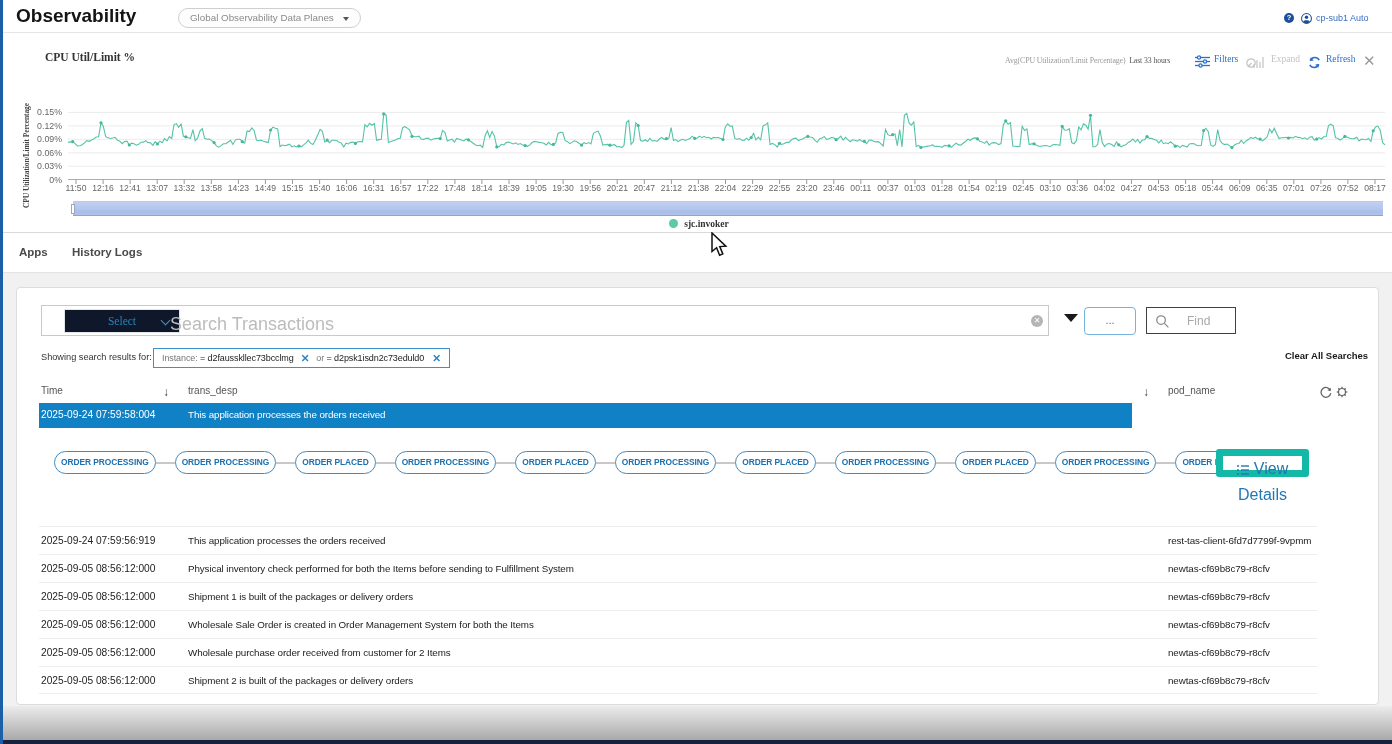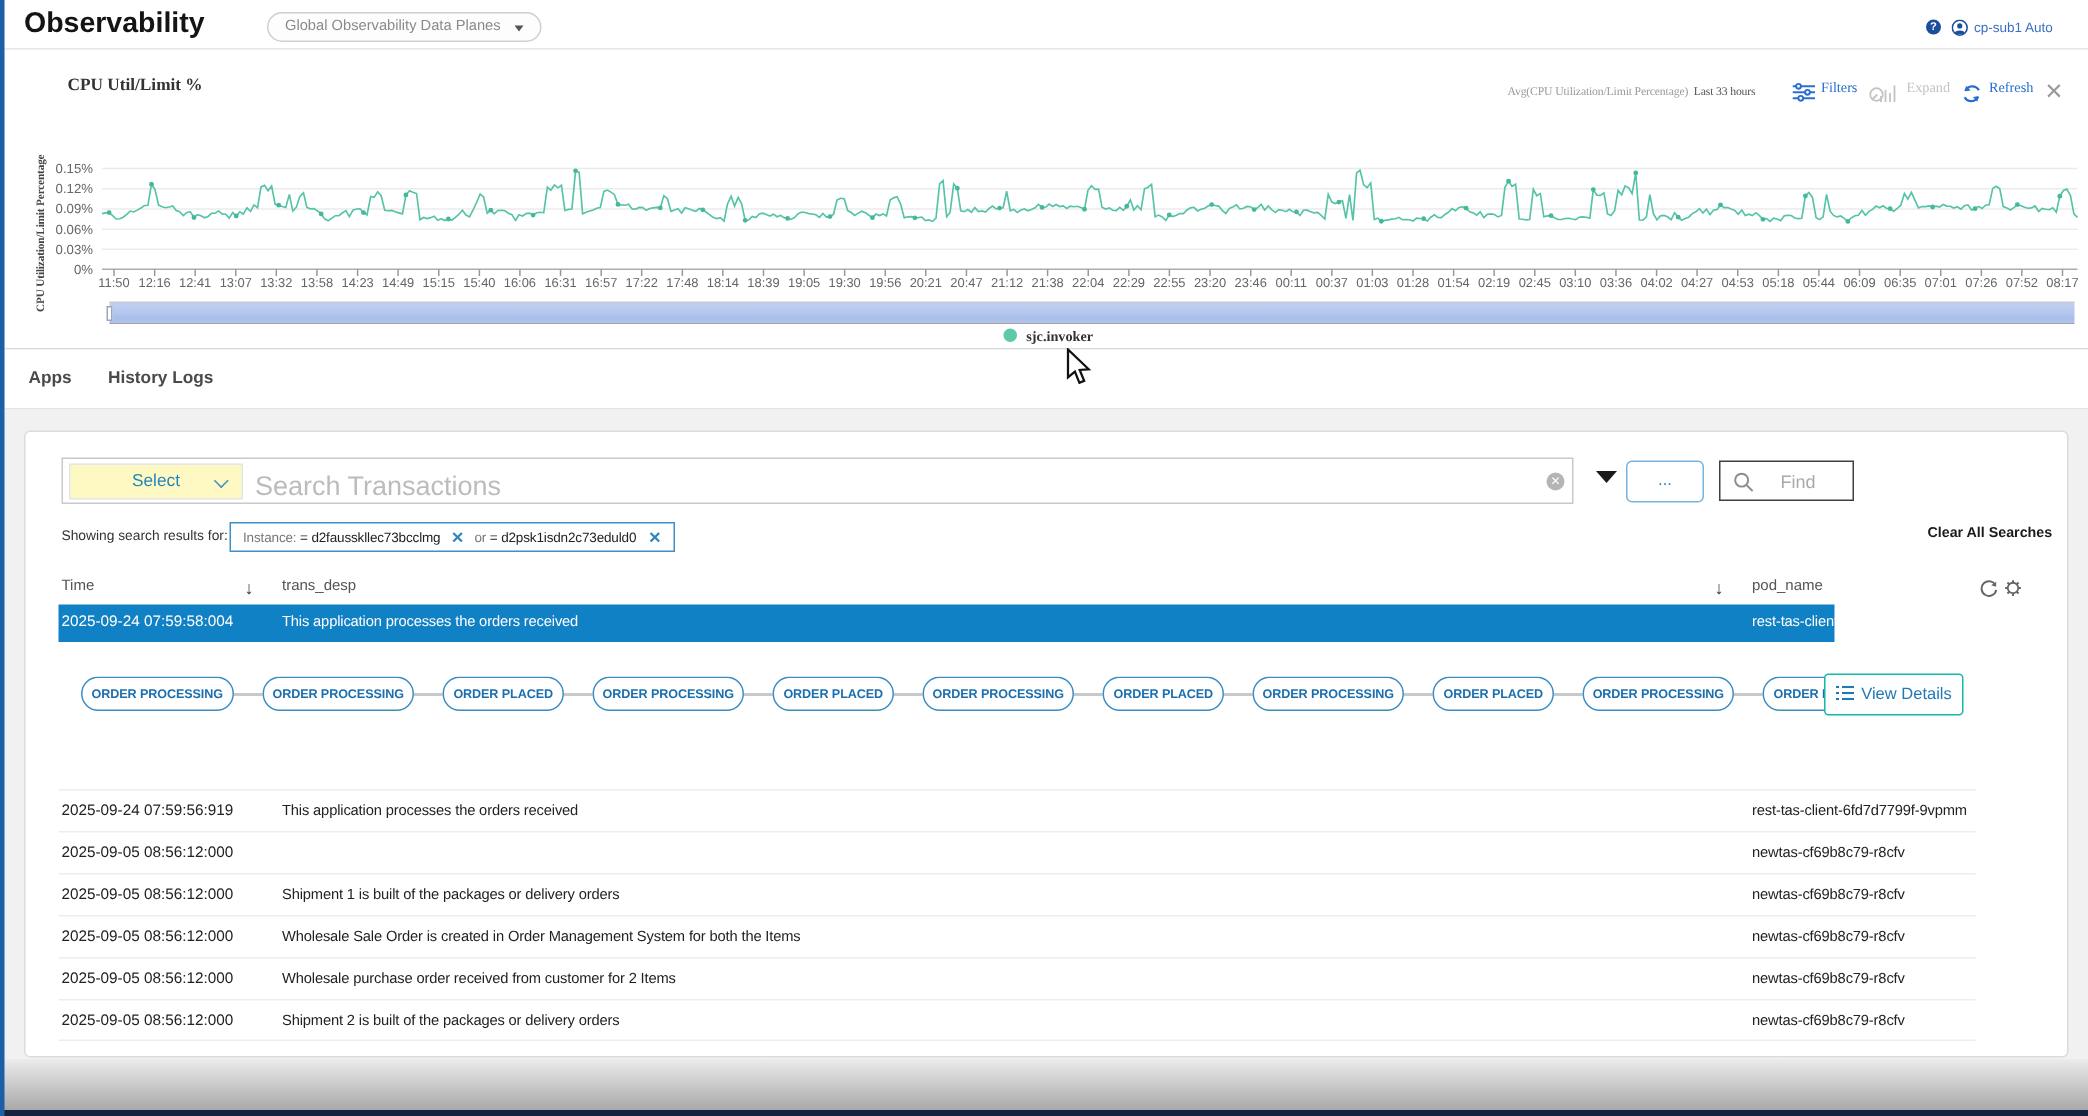--- a/index.html
+++ b/index.html
@@ -23,44 +23,44 @@
 .bhandle { position:absolute; left:-2px; top:2px; width:4px; height:10px; background:#fff; border:1px solid #9aa8c0; }
 .legend { position:absolute; left:0; top:186px; width:1392px; text-align:center; font-size:9.5px; font-weight:bold; color:#333; }
 .ldot { display:inline-block; width:9px; height:9px; border-radius:50%; background:#5ec8ab; vertical-align:-1px; margin-right:6px; }
 
 .tabbar { position:absolute; left:3px; top:233px; width:1389px; height:40px; background:#fff; border-bottom:1px solid #e3e3e3; z-index:3; }
 .tab { position:absolute; top:0; height:40px; line-height:39px; font-size:11.5px; font-weight:bold; color:#4a4a4a; }
 .tab.active { color:#2a70d3; border-bottom:3px solid #2a70d3; padding:0 10px; }
 
 .panel { position:absolute; left:16px; top:287px; width:1363px; height:418px; background:#fff; border:1px solid #dcdcdc; border-radius:4px; z-index:2; }
 .searchbox { position:absolute; left:24px; top:17px; width:1008px; height:31px; border:1px solid #c9c9c9; background:#fff; }
-.selbox { position:absolute; left:4px; top:3px; width:116px; height:24px; background:#fef9c3; border:1px solid #e3e6e8; font-size:11.5px; color:#2286bd; text-align:center; line-height:23px; }
+.selbox { position:absolute; left:22px; top:3px; width:116px; height:24px; background:#0f172a; border:1px solid #e3e6e8; font-size:11.5px; color:#2286bd; text-align:center; line-height:23px;font-family:Liberation Serif, serif; }
 .selbox .car { position:absolute; right:10px; top:7px; width:7px; height:7px; border-right:1.5px solid #4a90c2; border-bottom:1.5px solid #4a90c2; transform:rotate(45deg); }
 .sph { position:absolute; left:128px; top:8px; font-size:18px; color:#bcbcbc;text-align:center; }
 .clrico { position:absolute; right:5px; top:9px; width:12px; height:12px; border-radius:50%; background:#b5b5b5; color:#fff; font-size:8px; line-height:12px; text-align:center; }
 .tri { position:absolute; left:1047px; top:26px; width:0; height:0; border-left:7px solid transparent; border-right:7px solid transparent; border-top:8.5px solid #1a1a1a; }
 .dots-btn { position:absolute; left:1067px; top:19px; width:52px; height:28px; border:1px solid #74b4dd; border-radius:4px; color:#2286bd; font-size:11px; text-align:center; line-height:24px; background:#fff; }
 .findbox { position:absolute; left:1129px; top:19px; width:90px; height:27px; border:1px solid #404040; background:#fff; }
 .findbox span { position:absolute; left:40px; top:6px; color:#a9a9a9; font-size:12px; }
 .showing { position:absolute; left:24px; top:64px; font-size:9.2px; color:#333; }
 .chipbox { position:absolute; left:136px; top:60px; height:20px; border:1px solid #3f8fc9; display:flex; align-items:center; padding:0 8px; font-size:9px; letter-spacing:-0.1px; background:#fff; white-space:nowrap; }
 .clearall { position:absolute; left:1268px; top:62px; font-size:9.5px; font-weight:bold; color:#1a1a1a; }
 
 .thead { position:absolute; left:22px; top:97px; width:1330px; height:18px; font-size:10px; color:#555; }
-.selrow { position:absolute; left:22px; top:115px; width:1184px; height:25px; background:#1181c5; color:#fff; font-size:9.8px; letter-spacing:-0.1px; z-index:2; }
+.selrow { position:absolute; left:22px; top:115px; width:1093px; height:25px; background:#1181c5; color:#fff; font-size:9.8px; letter-spacing:-0.1px; z-index:2; }
 .selrow .c-time { top:6px; } .selrow .c-desc { top:6px; } .selrow .c-pod { top:6px; }
 .trow { position:absolute; left:22px; width:1278px; height:28px; border-top:1px solid #ededed; font-size:9.8px; color:#222; letter-spacing:-0.1px; }
 .c-time { position:absolute; left:2px; top:8px; white-space:nowrap; font-size:10.2px; letter-spacing:0; }
 .c-desc { position:absolute; left:149px; top:8px; white-space:nowrap; }
 .c-pod { position:absolute; left:1129px; top:8px; white-space:nowrap; }
 
 .chiprow { position:absolute; left:37px; top:163px; height:23px; display:flex; align-items:center; width:1256px; overflow:hidden; }
 .chip { flex:0 0 auto; height:23px; border:1.3px solid #3c8cc4; border-radius:11.5px; color:#1c6fae; font-size:8.4px; font-weight:bold; line-height:20px; padding:0 6px; letter-spacing:-0.05px; white-space:nowrap; }
 .conn { flex:0 0 auto; width:19px; height:2px; background:#c9c9c9; }
-.viewbtn { position:absolute; left:1199px; top:161px; width:93px; height:28px; background:#fff; border:1px solid #14b8a6; border-radius:3px; color:#2277b5; font-size:11px; line-height:26px; text-align:center; z-index:3; }
+.viewbtn { position:absolute; left:1199px; top:161px; width:93px; height:28px; background:#fff; border:7px solid #14b8a6; border-radius:3px; color:#2277b5; font-size:16px; line-height:26px; text-align:center; z-index:3; }
 
 .bottombar { position:absolute; left:0; top:706px; width:1392px; height:34px; background:linear-gradient(#ececec,#a9a9a9); z-index:10; }
 .bottomline { position:absolute; left:0; top:740px; width:1392px; height:4px; background:#16233f; z-index:10; }
 </style></head>
 <body>
 <div class="header">
   <h1>Observability</h1>
   <div class="hdd">Global Observability Data Planes<div class="car"></div></div>
   <div class="helpc">?</div>
   <svg class="user" viewBox="0 0 16 16">
@@ -368,20 +368,21 @@
           <line x1="4" y1="10" x2="12" y2="10"></line>
         </g>
       </svg>View Details</div>
 <div class="trow" style="top:238px;">
       <div class="c-time">2025-09-24 07:59:56:919</div>
       <div class="c-desc">This application processes the orders received</div>
       <div class="c-pod">rest-tas-client-6fd7d7799f-9vpmm</div>
     </div>
 <div class="trow" style="top:266px;">
       <div class="c-time">2025-09-05 08:56:12:000</div>
+      <div class="c-desc">Physical inventory check performed for both the Items before sending to Fulfillment System</div>
       <div class="c-pod">newtas-cf69b8c79-r8cfv</div>
     </div>
 <div class="trow" style="top:294px;">
       <div class="c-time">2025-09-05 08:56:12:000</div>
       <div class="c-desc">Shipment 1 is built of the packages or delivery orders</div>
       <div class="c-pod">newtas-cf69b8c79-r8cfv</div>
     </div>
 <div class="trow" style="top:322px;">
       <div class="c-time">2025-09-05 08:56:12:000</div>
       <div class="c-desc">Wholesale Sale Order is created in Order Management System for both the Items</div>

